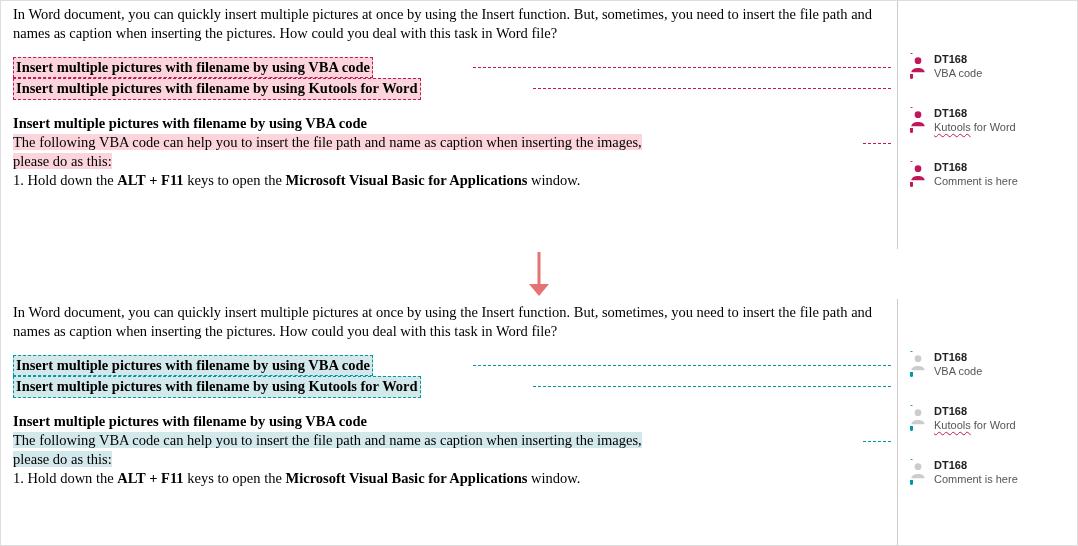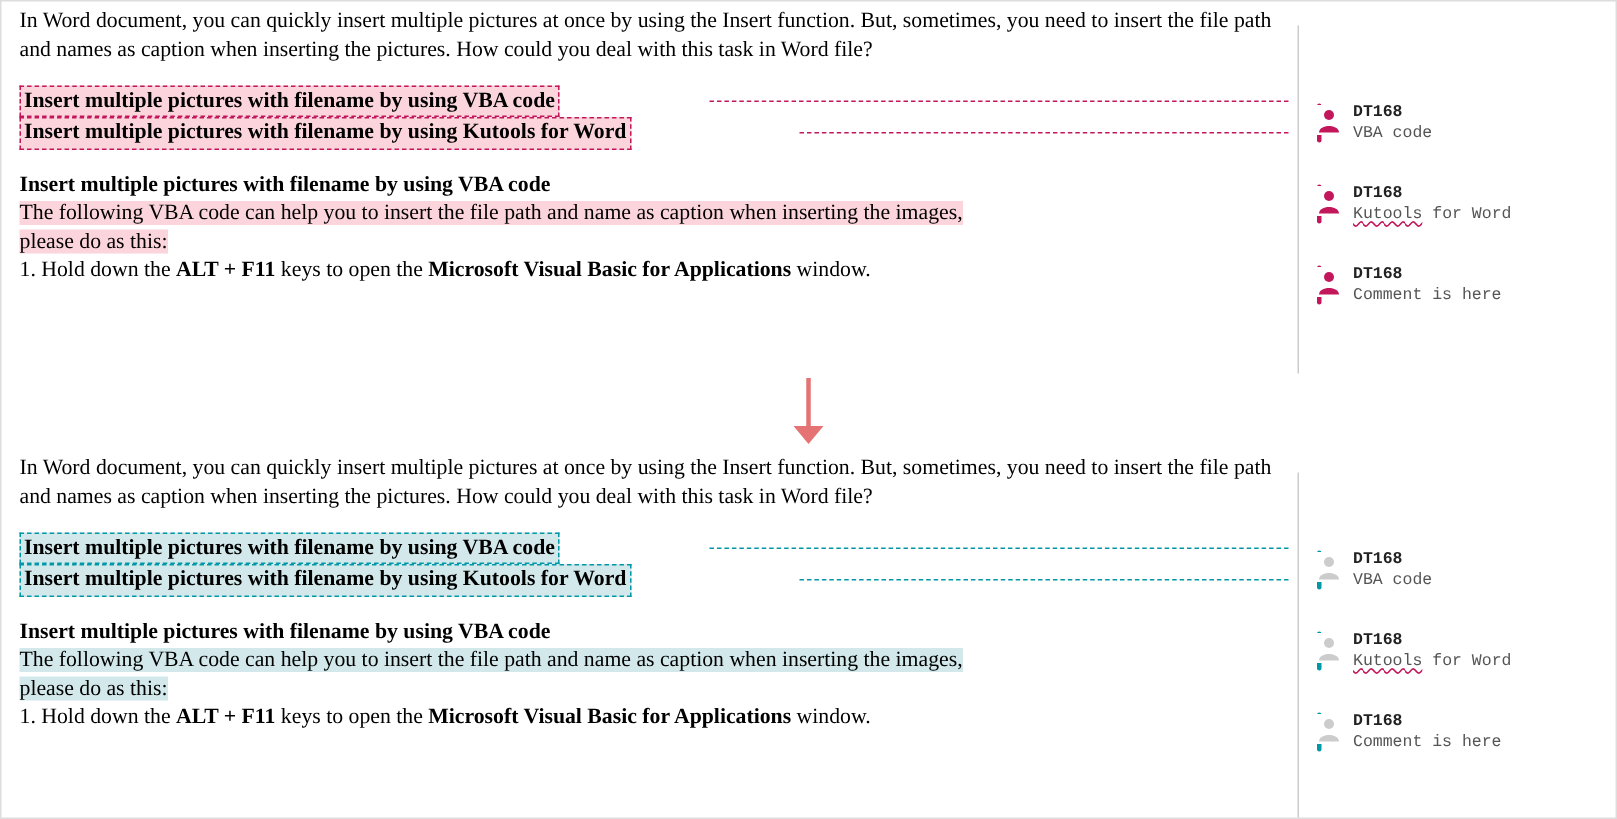--- a/index.html
+++ b/index.html
@@ -19,26 +19,25 @@
   }
   .panel.top { height: 248px; }
   .panel.bottom { height: 248px; }
   .doc-area {
     flex: 1;
     padding: 4px 8px 4px 12px;
     line-height: 1.32;
     position: relative;
   }
   .comments-area {
-    width: 212px;
+    width: 180px;
     border-left: 1px solid #ccc;
     position: relative;
-    font-family: Liberation Mono, monospace;
+    font-family: Liberation Sans, sans-serif;
     font-size: 11px;
-    margin-top: 16px;
   }
   .intro { margin-bottom: 14px; }
   .hl-link {
     font-weight: bold;
     display: inline-block;
     padding: 0 2px;
     position: relative;
   }
   .hl-pink { background: #fbd4dc; }
   .hl-blue { background: #d2e8eb; }

